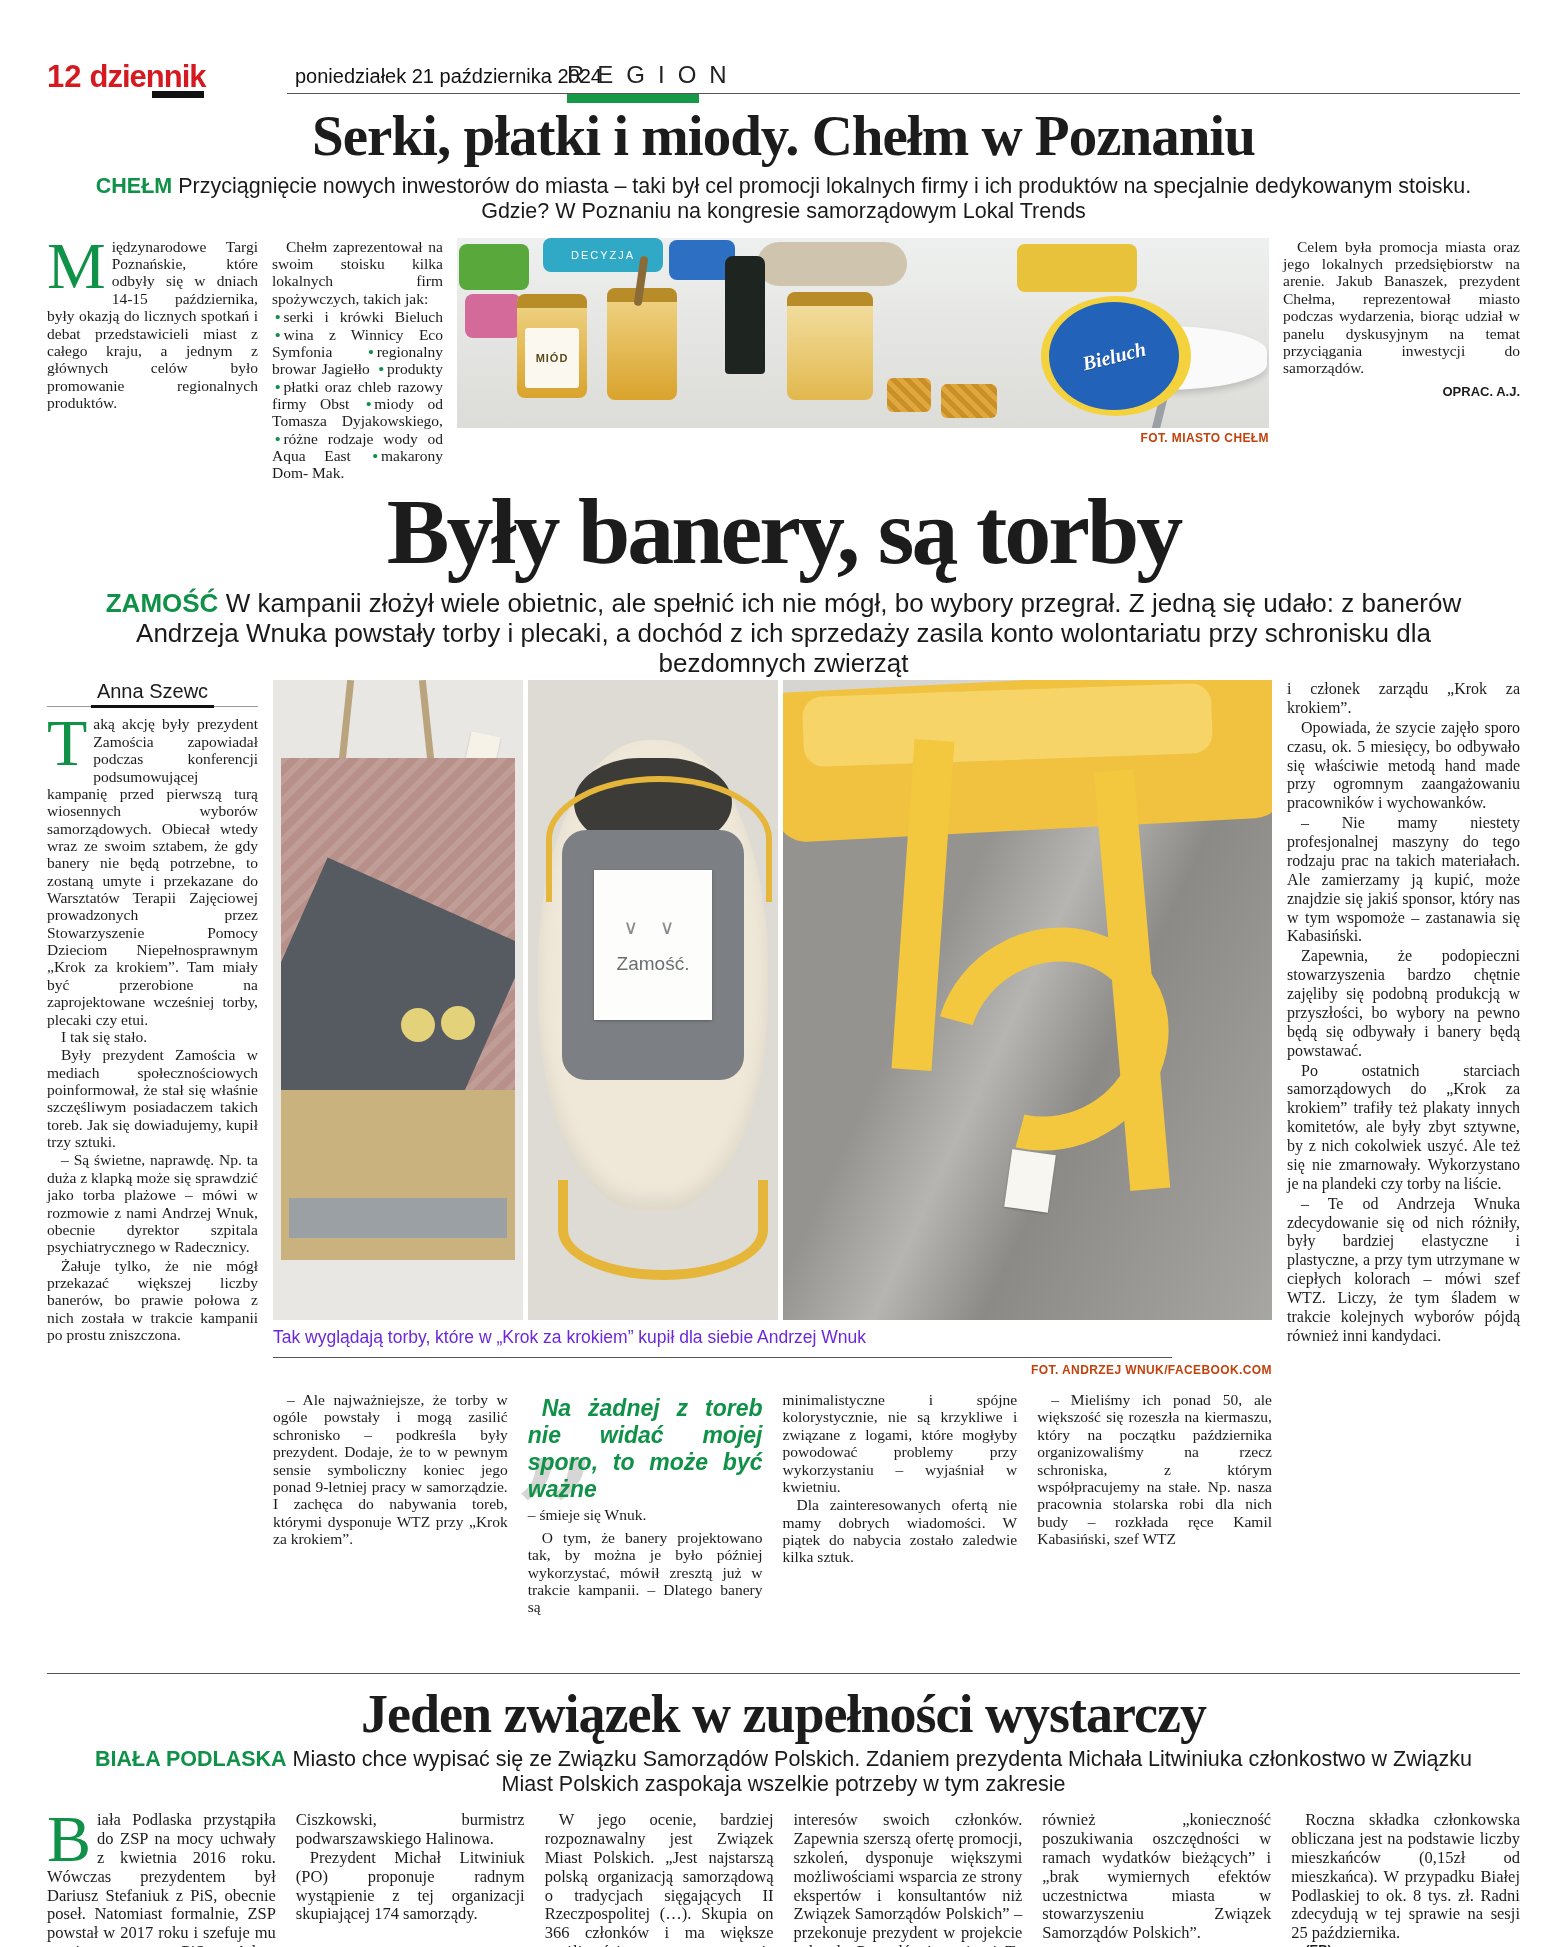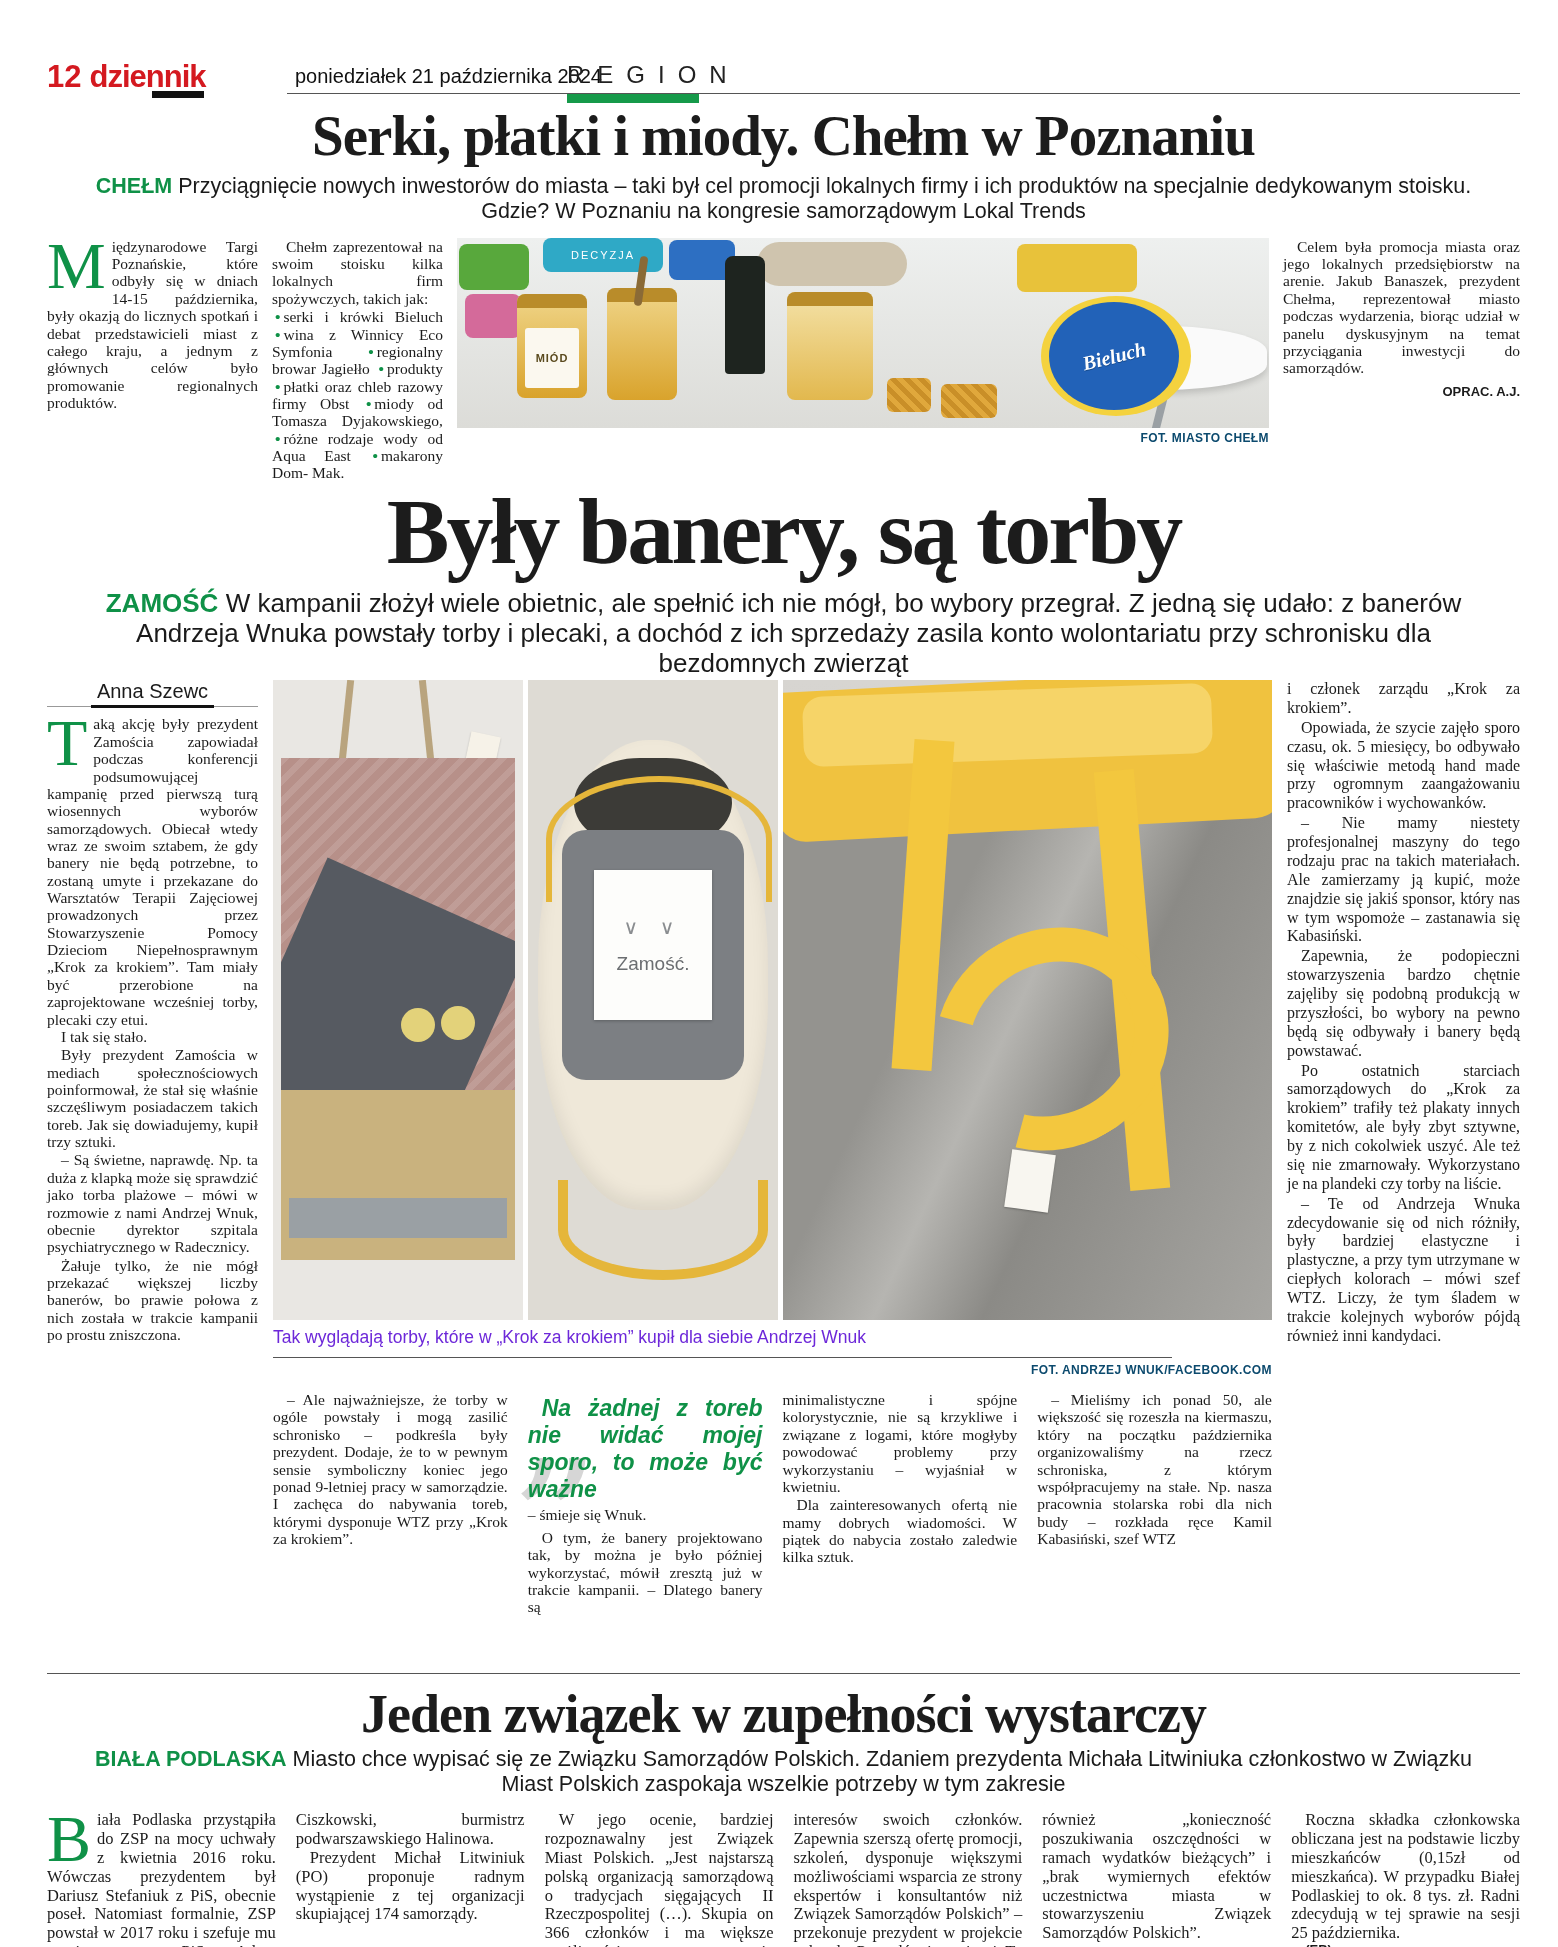--- a/index.html
+++ b/index.html
@@ -25,21 +25,21 @@
 
   
   .headline{font-weight:700;text-align:center;color:#1c1c1c;}
   .lead{font-family:"Liberation Sans",sans-serif;text-align:center;line-height:1.16;color:#1a1a1a;}
   .kicker{color:#0f9147;font-weight:700;}
   .bodytext p{margin:0;text-indent:14px;text-align:justify;}
   .bodytext p.noindent{text-indent:0;}
   .dropcap{float:left;color:#0f9147;font-weight:400;font-size:66px;line-height:52px;
            padding:2px 6px 0 0;}
   .credit{font-family:"Liberation Sans",sans-serif;font-weight:700;font-size:12px;
-          letter-spacing:.4px;color:#0c4a6e;text-align:right;}
+          letter-spacing:.4px;color:#c2410c;text-align:right;}
   .byline{font-family:"Liberation Sans",sans-serif;font-weight:700;font-size:13px;
           text-align:right;margin-top:8px;}
 
   
   .a1-headline{font-size:57px;line-height:1.05;margin:12px 0 4px;letter-spacing:-1px;}
   .a1-lead{font-size:21.5px;max-width:1400px;margin:8px auto;}
   .a1-body{display:grid;grid-template-columns:211px 171px 1fr 237px;column-gap:14px;
            margin-top:14px;height:224px;font-size:15.5px;line-height:1.12;}
   .a1-photo-wrap{position:relative;}
   .a1-photo{position:relative;height:190px;overflow:hidden;background:linear-gradient(#eef0ef,#dcdcd8);}

